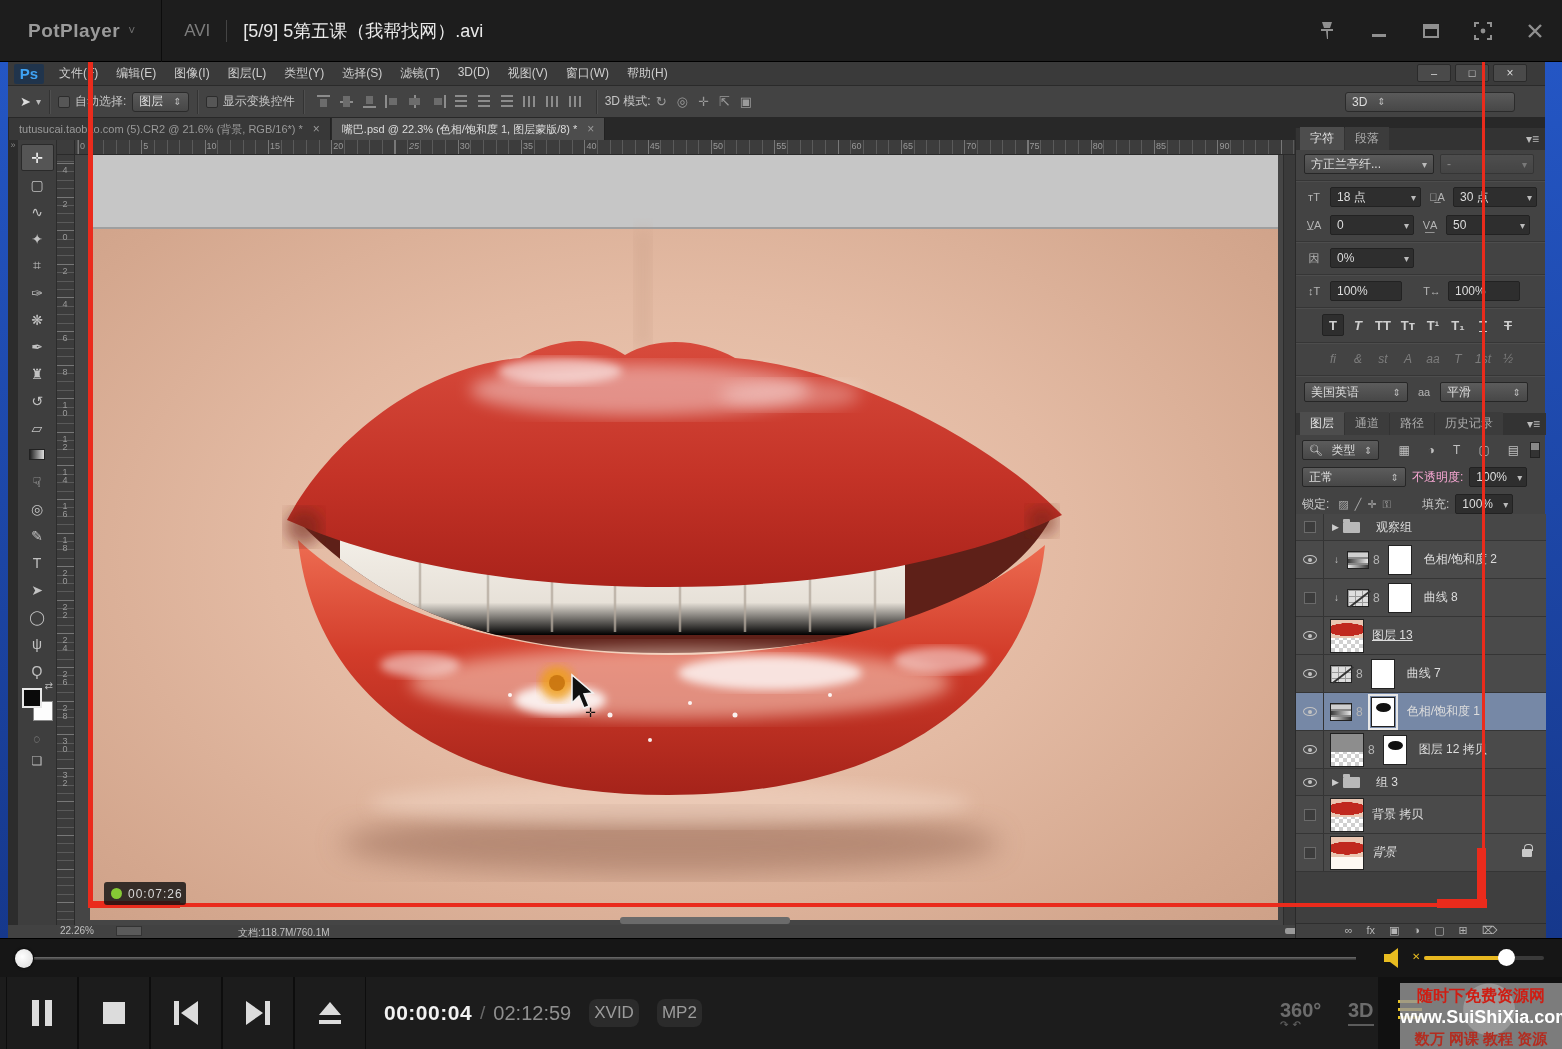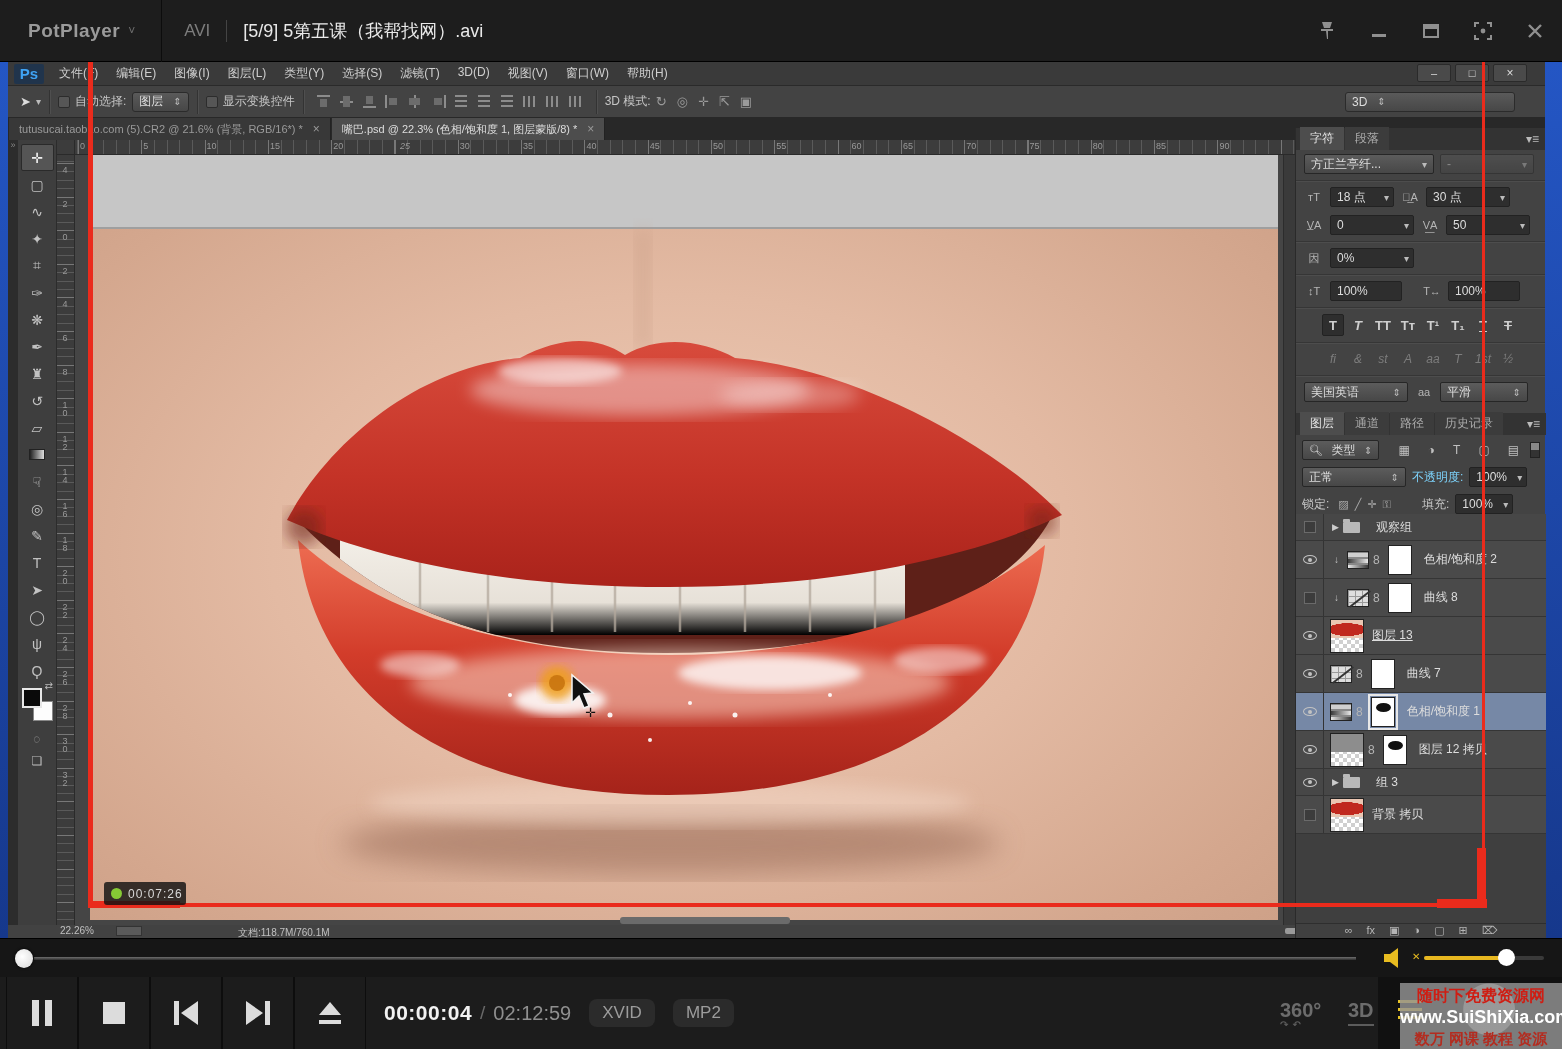--- a/index.html
+++ b/index.html
@@ -189,21 +189,21 @@
   .ic-next{width:24px;height:24px;}
   .ic-next .bar{position:absolute;right:0;top:0;width:5px;height:24px;background:#dcdcdc;}
   .ic-next .tri{position:absolute;left:0;top:0;width:0;height:0;border-left:17px solid #dcdcdc;border-top:12px solid transparent;border-bottom:12px solid transparent;}
   .ic-eject{width:24px;height:22px;}
   .ic-eject .tri{position:absolute;left:1px;top:0;width:0;height:0;border-bottom:13px solid #dcdcdc;border-left:11px solid transparent;border-right:11px solid transparent;}
   .ic-eject .bar{position:absolute;left:1px;bottom:0;width:22px;height:4px;background:#dcdcdc;}
   .timebox{position:absolute;left:384px;top:0;height:72px;display:flex;align-items:center;gap:8px;}
   .cur{color:#f2f2f2;font-size:21px;font-weight:bold;letter-spacing:.5px;}
   .sep{color:#6a6a6a;font-size:19px;}
   .dur{color:#8f8f8f;font-size:20px;}
-  .badge{color:#9c9c9c;background:#2b2b2b;border-radius:8px;font-size:17px;padding:4px 13px;margin-left:10px;}
+  .badge{color:#9c9c9c;background:#2b2b2b;border-radius:8px;font-size:17px;padding:4px 5px;margin-left:10px;}
   .r360{position:absolute;left:1280px;top:22px;color:#6c6c6c;font-size:20px;font-weight:bold;}
   .r360 .sw{display:block;font-size:10px;letter-spacing:4px;margin-top:-3px;color:#5c5c5c;}
   .r3d{position:absolute;left:1348px;top:22px;color:#6c6c6c;font-size:20px;font-weight:bold;border-bottom:2px solid #5c5c5c;padding-bottom:2px;}
   .hamb{position:absolute;left:1398px;top:22px;width:24px;height:24px;}
   .hamb i{position:absolute;left:0;width:24px;height:3px;background:#e8c428;}
   .hamb i:nth-child(1){top:1px}.hamb i:nth-child(2){top:9px}.hamb i:nth-child(3){top:17px}
 
   
   .watermark{position:absolute;left:1400px;top:983px;width:162px;height:66px;background:radial-gradient(circle at 55% 40%,rgba(255,255,255,.22) 0 26%,rgba(255,255,255,0) 27%),rgba(148,148,148,.82);z-index:10;text-align:center;padding-top:2px;}
   .wm1{color:#cf1d13;font-size:16px;font-weight:bold;line-height:21px;white-space:nowrap;}
@@ -416,21 +416,21 @@
         <span class="mini">❏</span>
       </div>
 
     <div class="ruler-corner"></div>
     <div class="ruler-top" id="ruler-top">
         <span style="left: 5px;">0</span>
         <span style="left: 68.3px;">5</span>
         <span style="left: 131.6px;">10</span>
         <span style="left: 194.9px;">15</span>
         <span style="left: 258.2px;">20</span>
-        <span style="left: 325px; font-style: italic;">25</span>
+        <span style="left: 334px; font-style: italic;">25</span>
         <span style="left: 384.8px;">30</span>
         <span style="left: 448.1px;">35</span>
         <span style="left: 511.4px;">40</span>
         <span style="left: 574.7px;">45</span>
         <span style="left: 638px;">50</span>
         <span style="left: 701.3px;">55</span>
         <span style="left: 764.6px; margin-left: 12px;">60</span>
         <span style="left: 827.9px;">65</span>
         <span style="left: 891.2px;">70</span>
         <span style="left: 954.5px;">75</span>
@@ -569,21 +569,21 @@
             <span class="updn">▾</span>
           </span>
         <span class="dropbtn" style="width:94px;opacity:.45;">
             <span>-</span>
             <span class="updn">▾</span>
           </span>
       </div>
       <div class="hr"></div>
       <div class="row">
         <span class="lab">тT</span>
-        <span class="field" style="width:64px;">
+        <span class="field" style="width:91px;">
             <span>18 点</span>
             <span class="updn">▾</span>
           </span>
         <span class="lab">ᆺ̲A</span>
         <span class="field" style="width:84px;">
             <span>30 点</span>
             <span class="updn">▾</span>
           </span>
       </div>
       <div class="row">
@@ -673,21 +673,21 @@
               <span class="lp-filter-icon">▢</span>
               <span class="lp-filter-icon">▤</span>
             </span>
           <span style="margin-left:auto;width:10px;height:16px;background:linear-gradient(#888 50%,#333 50%);border:1px solid #222;"></span>
         </div>
         <div class="row" style="padding:2px 6px 5px;">
           <span class="dropbtn" style="width:104px;">
               <span>正常</span>
               <span class="updn">⇕</span>
             </span>
-          <span style="color:#7dd3fc;font-size:12px;">不透明度:</span>
+          <span style="color:#f9a8d4;font-size:12px;">不透明度:</span>
           <span class="field" style="width:58px;">
               <span>100%</span>
               <span class="updn">▾</span>
             </span>
         </div>
         <div class="row" style="padding:2px 6px 5px;">
           <span style="color:#c9c9c9;font-size:12px;">锁定:</span>
           <span id="lock-icons" style="display:flex;">
               <span class="lockicon">▨</span>
               <span class="lockicon">╱</span>
@@ -771,20 +771,28 @@
             <span class="ltri">▶</span>
             <span class="folder"></span>
             <span class="lname">组 3</span>
           </div>
           <div class="lrow" style="height: 38px;">
             <span class="eyebox">
               <span class="eye-empty"></span>
             </span>
             <span class="img-thumb"></span>
             <span class="lname">背景 拷贝</span>
+          </div>
+          <div class="lrow" style="height: 38px;">
+            <span class="eyebox">
+              <span class="eye-empty"></span>
+            </span>
+            <span class="img-thumb bgthumb"></span>
+            <span class="lname it">背景</span>
+            <span class="locklayer"></span>
           </div>
         </div>
       <div class="lp-bottom" id="lp-bottom">
           <span>∞</span>
           <span>fx</span>
           <span>▣</span>
           <span>◑</span>
           <span>▢</span>
           <span>⊞</span>
           <span>⌦</span>

